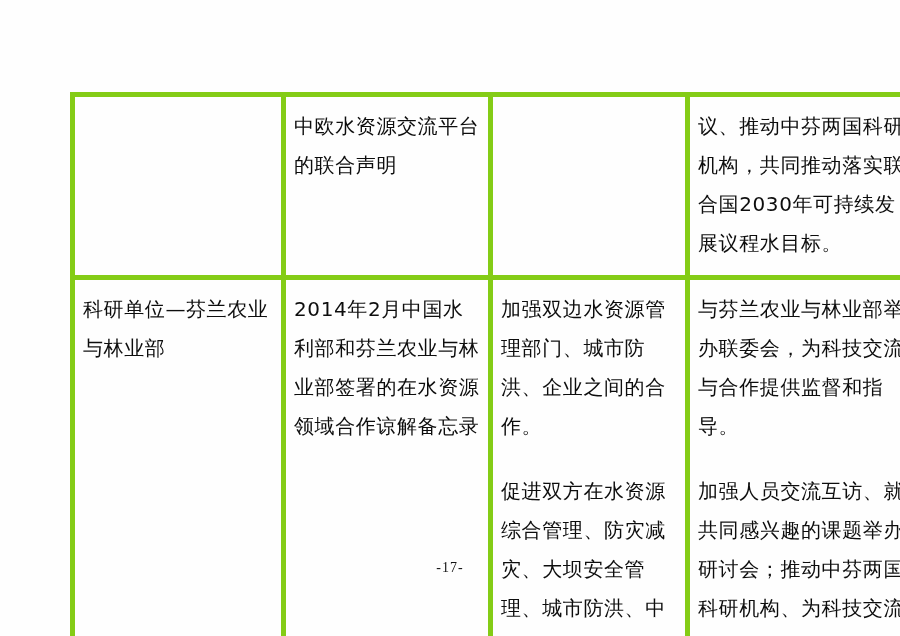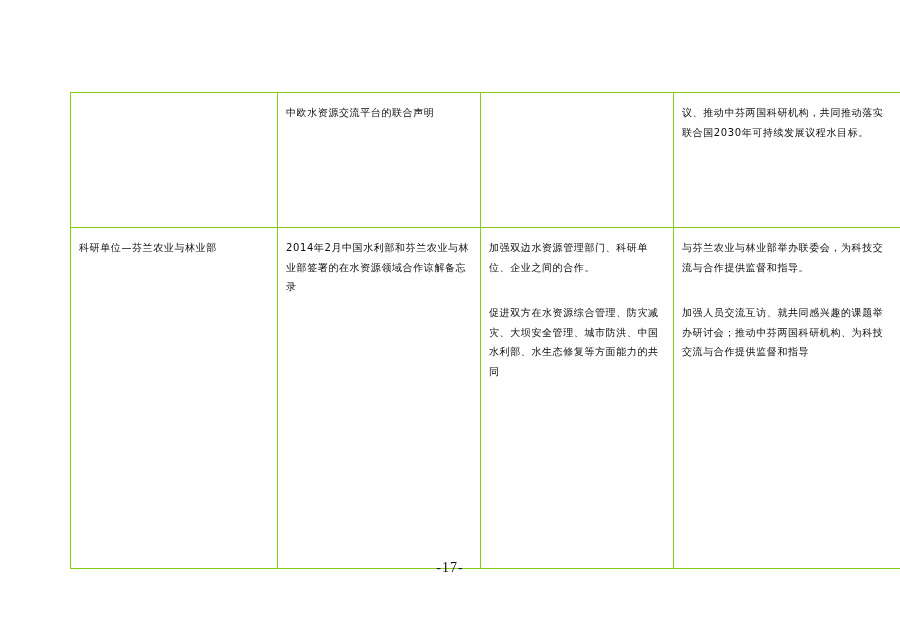--- a/index.html
+++ b/index.html
@@ -25,24 +25,24 @@
   }
   .doc-table {
     position: absolute;
     left: 70px;
     top: 92px;
     width: 762px;
     border-collapse: collapse;
     table-layout: fixed;
   }
   .doc-table td {
-    border: 1px solid #84cc16;
+    border: 5px solid #84cc16;
     vertical-align: top;
     padding: 10px 8px 12px 8px;
-    font-size: 10px;
+    font-size: 20px;
     line-height: 1.95;
     letter-spacing: 0.6px;
     color: #0d0d0d;
   }
   .col-a { width: 190px; }
   .col-b { width: 186px; }
   .col-c { width: 176px; }
   .col-d { width: 210px; }
 
   .row-1 td { height: 112px; }
@@ -73,21 +73,21 @@
         <tr class="row-1">
       <td class="col-a"></td>
       <td class="col-b">中欧水资源交流平台的联合声明</td>
       <td class="col-c"></td>
       <td class="col-d">议、推动中芬两国科研机构，共同推动落实联合国2030年可持续发展议程水目标。</td>
     </tr>
     <tr class="row-2">
       <td class="col-a">科研单位—芬兰农业与林业部</td>
       <td class="col-b">2014年2月中国水利部和芬兰农业与林业部签署的在水资源领域合作谅解备忘录</td>
       <td class="col-c">
-        <span class="cell-block">加强双边水资源管理部门、科研单位、企业之间的合作。</span>
+        <span class="cell-block">加强双边水资源管理部门、城市防洪、企业之间的合作。</span>
         <span class="cell-block">促进双方在水资源综合管理、防灾减灾、大坝安全管理、城市防洪、中国水利部、水生态修复等方面能力的共同</span>
       </td>
       <td class="col-d">
         <span class="cell-block">与芬兰农业与林业部举办联委会，为科技交流与合作提供监督和指导。</span>
         <span class="cell-block">加强人员交流互访、就共同感兴趣的课题举办研讨会；推动中芬两国科研机构、为科技交流与合作提供监督和指导</span>
       </td>
     </tr>
   </tbody>
     </table>
 

